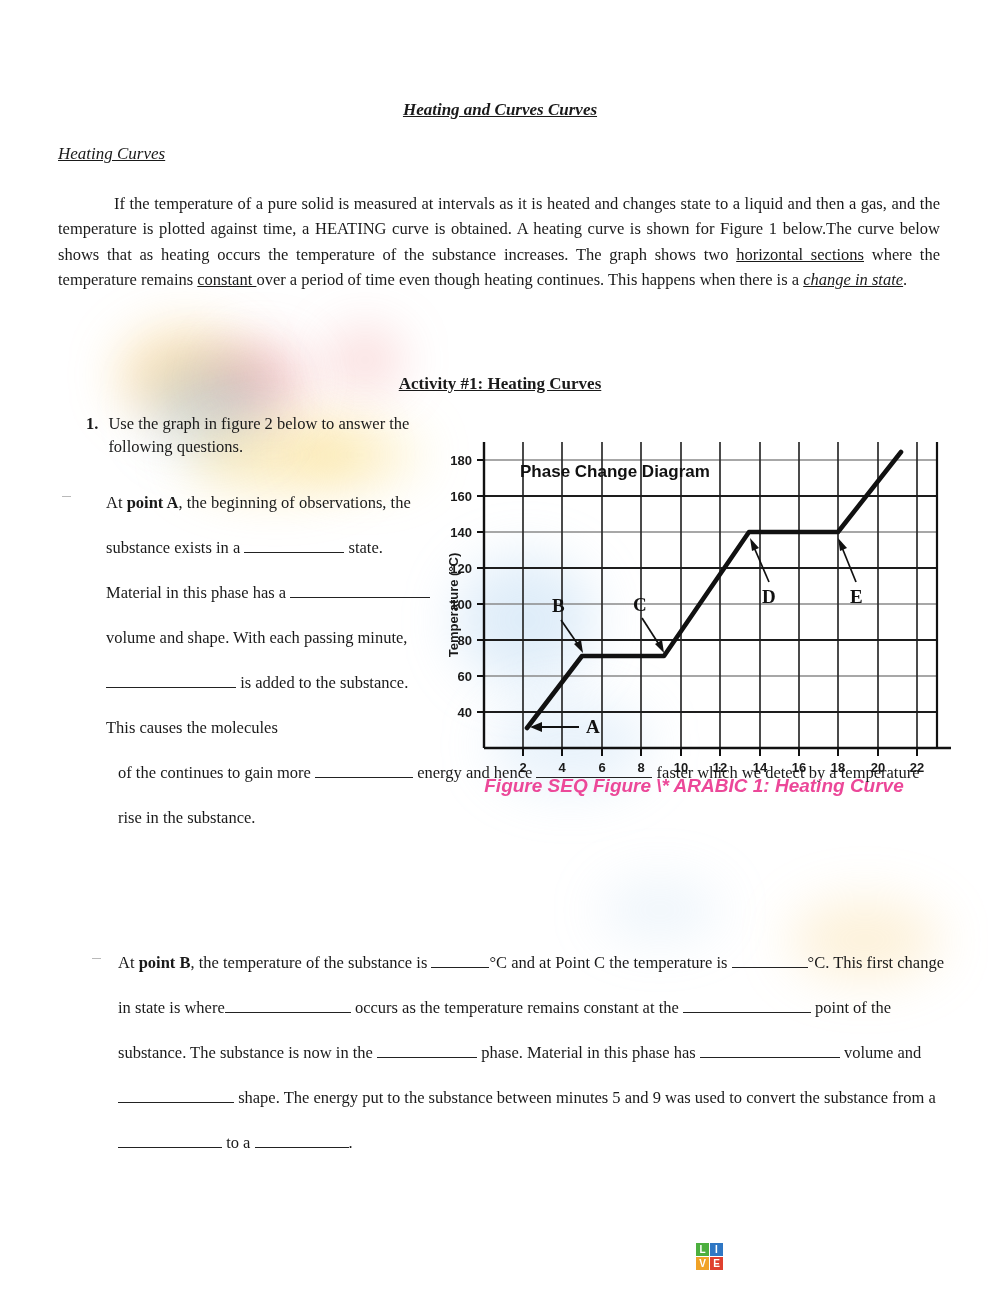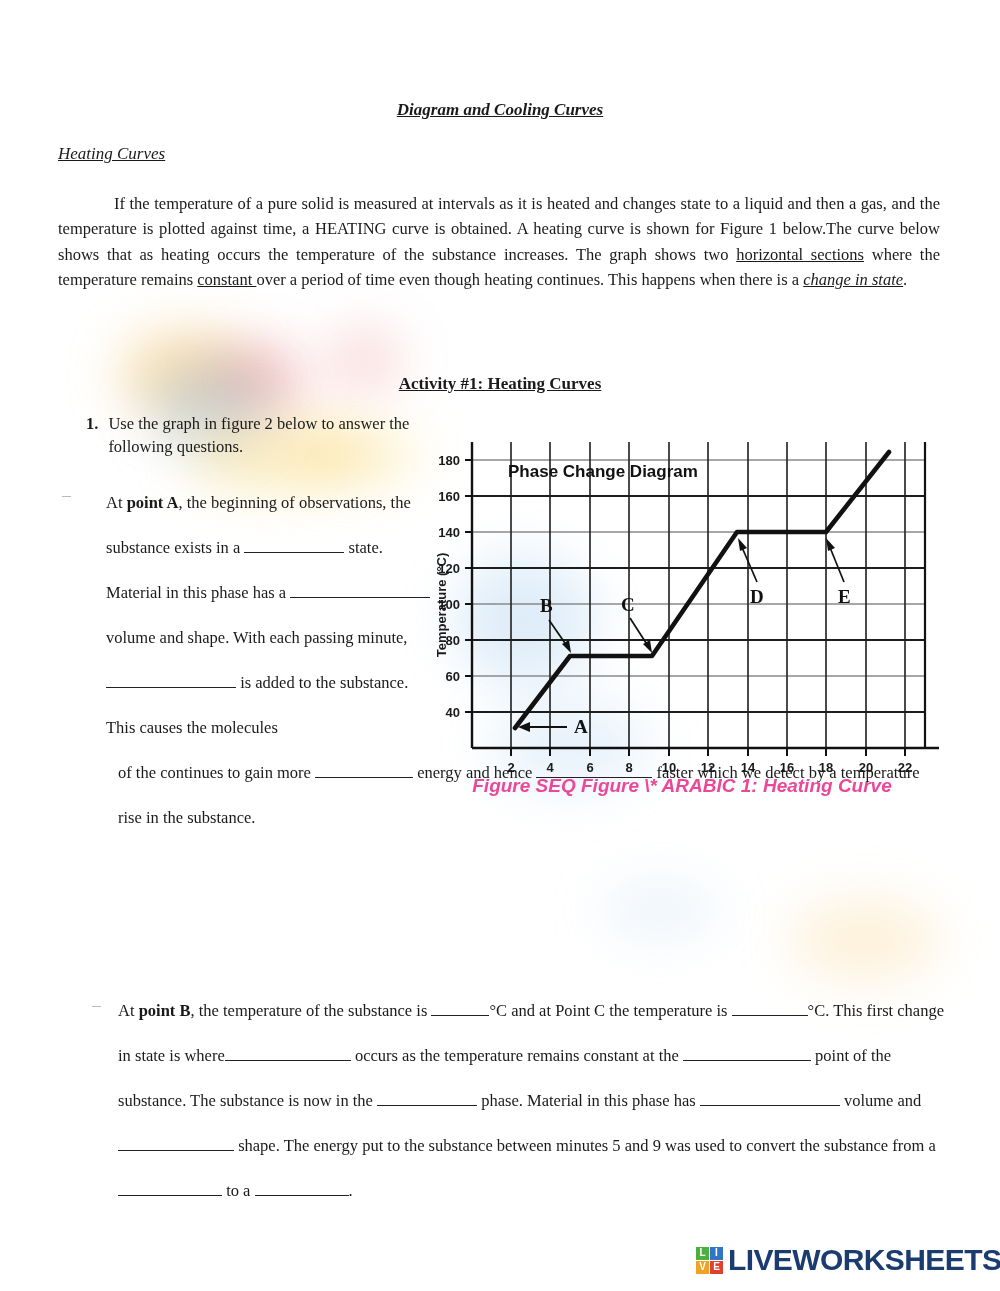--- a/index.html
+++ b/index.html
@@ -119,26 +119,26 @@
 
   
   .wide {
     position: absolute;
     left: 118px;
     width: 828px;
     font-size: 16.5px;
     line-height: 45px;
   }
   .wide-1 { top: 750px; }
-  .wide-2 { top: 988px; }
+  .wide-2 { top: 940px; }
 
   
   .fig {
     position: absolute;
-    left: 412px; top: 430px;
+    left: 424px; top: 430px;
     width: 540px; height: 372px;
   }
   .fig svg { display: block; }
   .fig-caption {
     position: absolute;
     left: 0; right: 0; top: 345px;
     text-align: center;
     font-family: "Liberation Sans", sans-serif;
     font-weight: bold;
     font-style: italic;
@@ -189,21 +189,21 @@
 <div class="smudge sm2"></div>
 <div class="smudge sm3"></div>
 <div class="smudge sm4"></div>
 <div class="smudge sm5"></div>
 <div class="smudge sm6"></div>
 <div class="smudge sm7"></div>
 <div class="smudge sm8"></div>
 <div class="smudge sm9"></div>
 <div class="smudge sm10"></div>
 
-<div class="doc-title layer">Diagram and Cooling Curves</div>
+<div class="doc-title layer">Heating and Curves Curves</div>
 
 <div class="sec-head layer">Heating Curves</div>
 
 <p class="intro layer"><span>If the temperature of a pure solid is measured at intervals as it is heated and changes state to a liquid and then a gas, and the temperature is plotted against time, a HEATING curve is obtained. A heating curve  is shown for Figure 1 below.The curve below shows that as heating occurs the temperature of the substance increases. The graph shows two </span><u>horizontal sections</u><span> where the temperature remains </span><u>constant </u><span>over a period of time even though heating continues. This happens when there is a </span><i>change in state</i><span>.</span></p>
 
 <div class="activity-head layer">Activity #1: Heating Curves</div>
 
 <div class="qcol layer">
 
   <div class="q-item">
@@ -347,14 +347,13 @@
   <div class="fig-caption">Figure  SEQ Figure \* ARABIC 1: Heating Curve</div>
 </div>
 
 <div class="logo layer">
   <div class="logo-badge">
     <span class="lt-l">L</span>
     <span class="lt-i">I</span>
     <span class="lt-v">V</span>
     <span class="lt-e">E</span>
   </div>
-  <div class="logo-word">LIVEWORKSHEETS</div>
 </div>
 
 </body></html>

